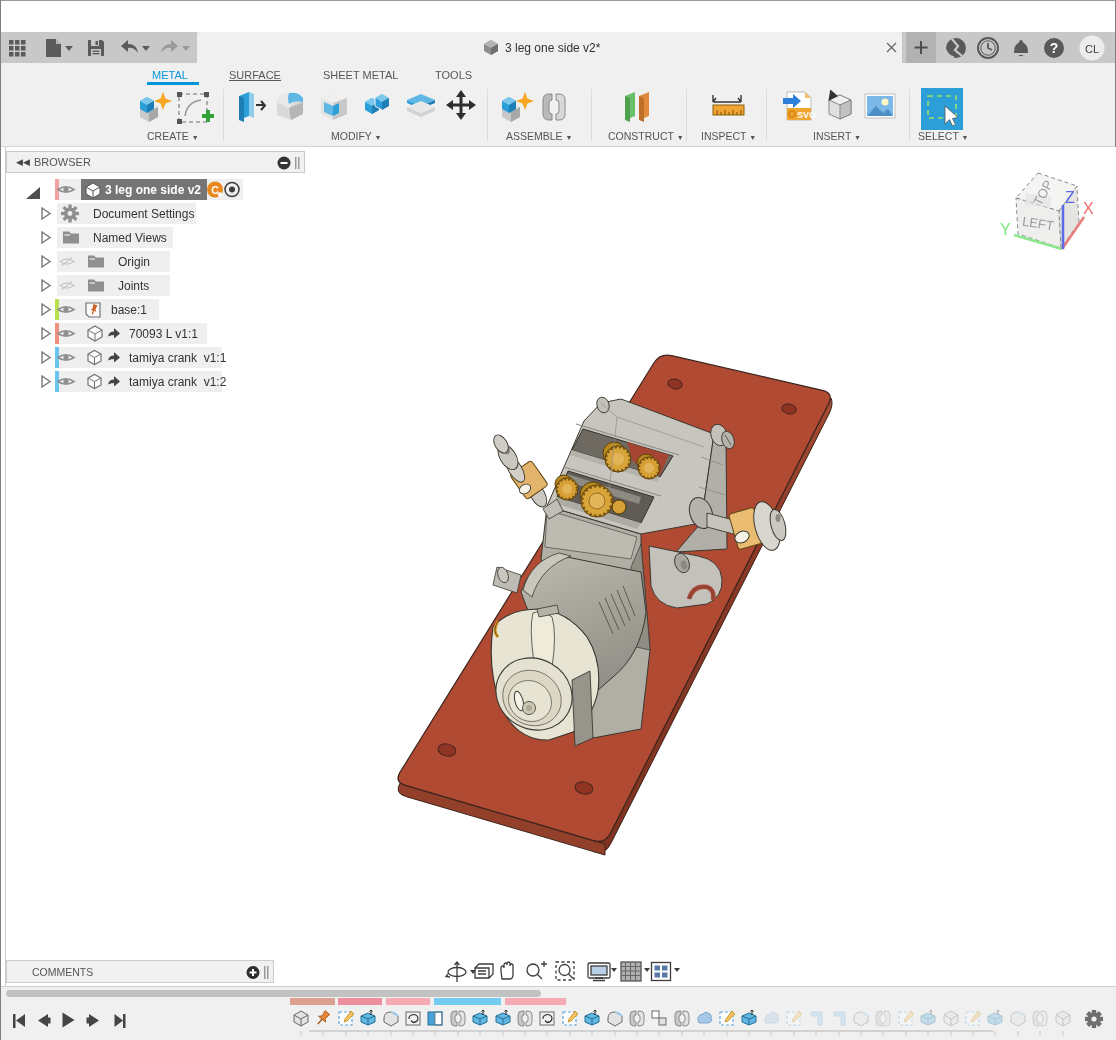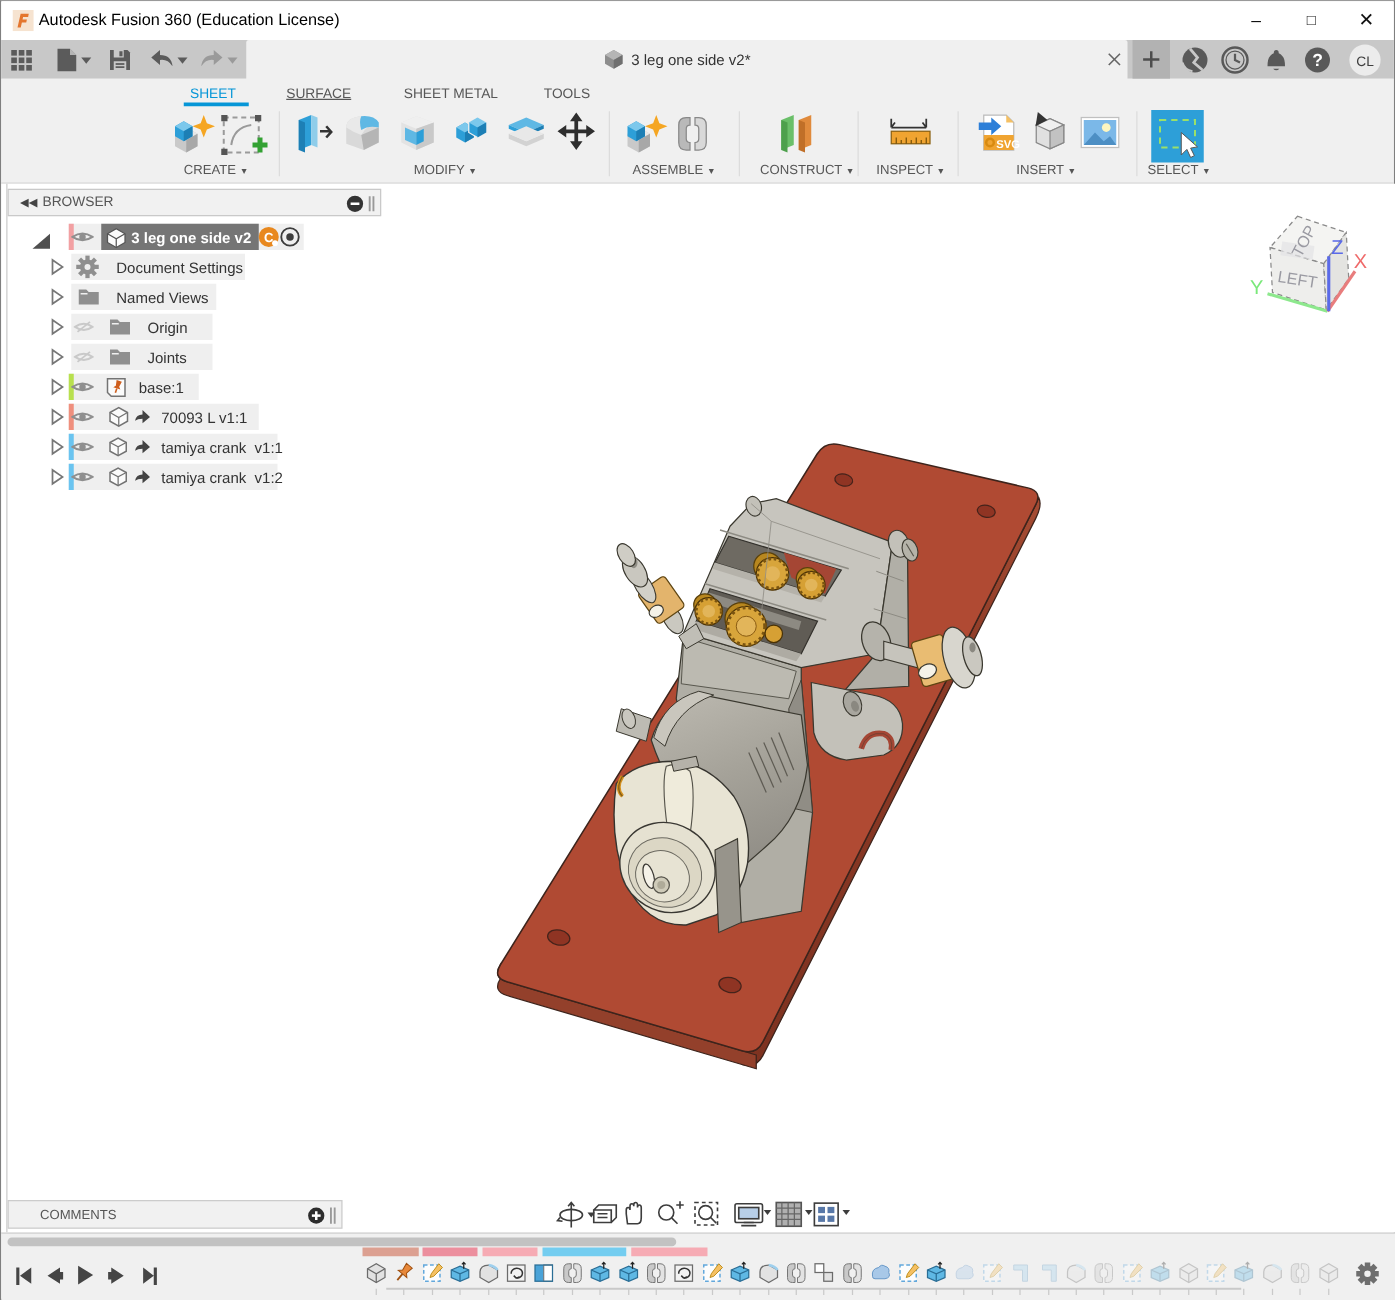--- a/index.html
+++ b/index.html
@@ -30,30 +30,20 @@
 
 #comments{position:absolute;left:5px;top:813px;width:268px;height:23px;background:#f1f1f1;border:1px solid #ccc;font-size:10.5px;color:#555;}
 
 #timeline{position:absolute;left:0;top:985px;width:1116px;height:55px;background:#f0f0f0;border-top:1px solid #cfcfcf;}
 #tlscroll{position:absolute;left:5px;top:3px;width:535px;height:7px;border-radius:4px;background:#c2c2c2;}
 .tseg{position:absolute;top:11px;height:7px;}
 </style>
 </head>
 <body>
 <div id="win">
-  <div id="titlebar">
-    <svg id="flogo" viewBox="0 0 17 17">
-        <rect width="17" height="17" fill="#f6e3d0"></rect>
-        <path d="M4 14 L6.5 3 L13 3 L12.5 5.5 L8.5 5.5 L8 7.5 L11.5 7.5 L11 10 L7.5 10 L6.6 14 Z" fill="#e4762e"></path>
-      </svg>
-    <div class="ttext">Autodesk Fusion 360 (Education License)</div>
-    <div class="wbtn" style="right:88px;">–</div>
-    <div class="wbtn" style="right:44px;font-size:12px;">□</div>
-    <div class="wbtn" style="right:0;font-size:15px;">✕</div>
-  </div>
   <div id="apptb">
     <svg width="1116" height="31" style="position:absolute;left:0;top:0;">
 
       <g fill="#5b5b5b">
         <rect x="8" y="8" width="4.5" height="4.5"></rect>
           <rect x="14" y="8" width="4.5" height="4.5"></rect>
           <rect x="20" y="8" width="4.5" height="4.5"></rect>
         <rect x="8" y="14" width="4.5" height="4.5"></rect>
           <rect x="14" y="14" width="4.5" height="4.5"></rect>
           <rect x="20" y="14" width="4.5" height="4.5"></rect>
@@ -126,21 +116,21 @@
       <circle r="10" fill="#595959"></circle>
       <text x="0" y="5" text-anchor="middle" font-size="14" font-weight="bold" fill="#fff" font-family="Liberation Sans">?</text>
     </g>
 
     <g transform="translate(155,16)">
       <circle r="12.5" fill="#ececec"></circle>
       <text x="0" y="4.5" text-anchor="middle" font-size="11" fill="#3f3f3f" font-family="Liberation Sans">CL</text>
     </g>
   </svg>
   <div id="ribbon">
-    <span class="rtab active" style="left:151px;">SHEET</span>
+    <span class="rtab active" style="left:151px;">METAL</span>
     <div id="solidline"></div>
     <span class="rtab" style="left:228px;text-decoration:underline;">SURFACE</span>
     <span class="rtab" style="left:322px;text-align:right;">SHEET METAL</span>
     <span class="rtab" style="left:434px;">TOOLS</span>
     <div class="gsep" style="left:222px;"></div>
     <div class="gsep" style="left:486px;"></div>
     <div class="gsep" style="left:590px;"></div>
     <div class="gsep" style="left:685px;"></div>
     <div class="gsep" style="left:765px;"></div>
     <div class="gsep" style="left:908px;"></div>

